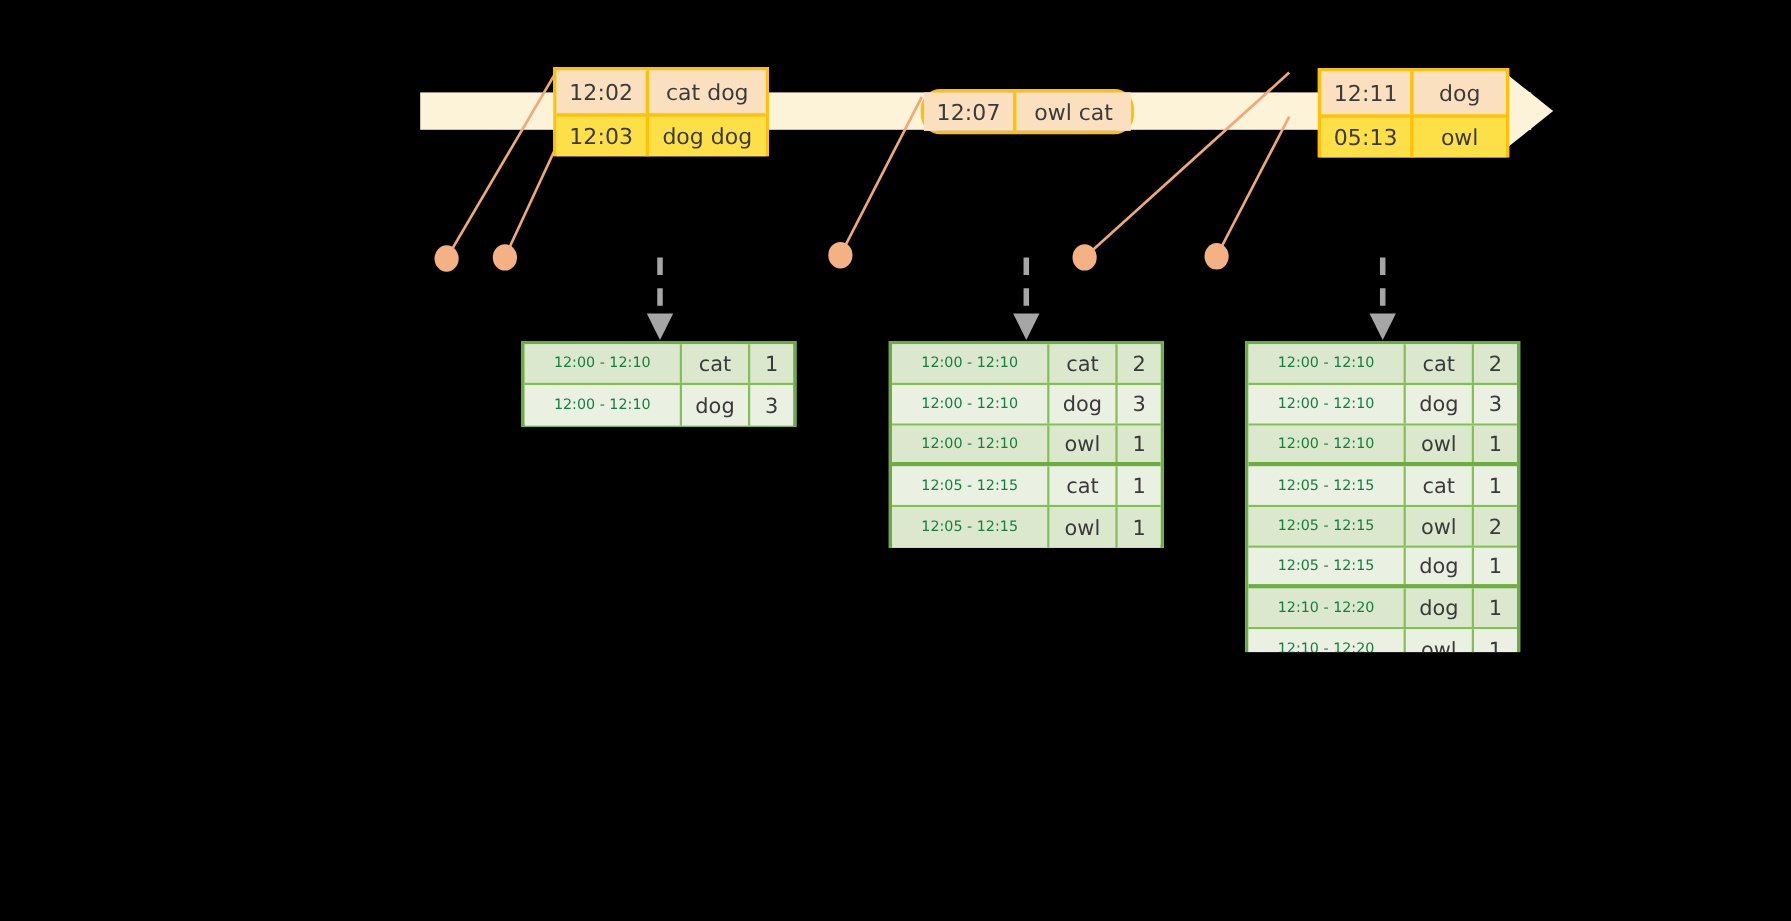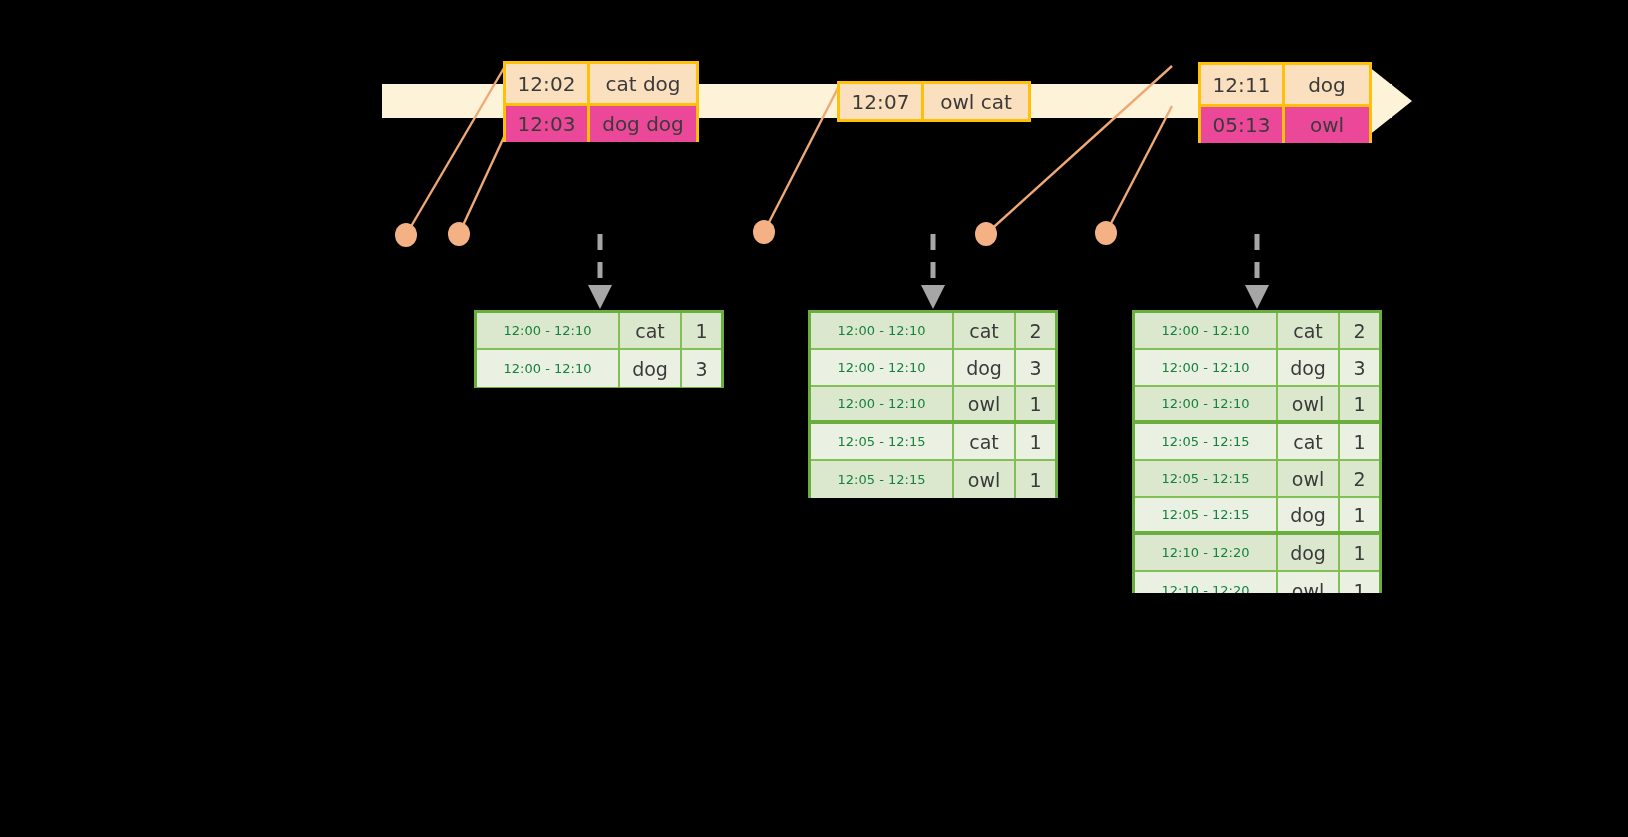--- a/index.html
+++ b/index.html
@@ -32,21 +32,21 @@
   }
   .event-row {
     display: flex;
     height: 39px;
     box-sizing: border-box;
   }
   .event-row + .event-row {
     border-top: 3px solid #FFC107;
   }
   .event-row.shade-dark { background: #FBE0C0; }
-  .event-row.shade-light { background: #ec4899; }
+  .event-row.shade-light { background: #fde047; }
   .ev-time {
     width: 84px;
     box-sizing: border-box;
     border-right: 3px solid #FFC107;
     display: flex;
     align-items: center;
     justify-content: center;
     font-size: 20px;
     color: #3a3a3a;
     letter-spacing: 0.1px;
@@ -150,21 +150,21 @@
     <div class="event-row shade-dark">
       <div class="ev-time">12:02</div>
       <div class="ev-payload">cat dog</div>
     </div>
     <div class="event-row shade-light">
       <div class="ev-time">12:03</div>
       <div class="ev-payload">dog dog</div>
     </div>
   </div>
 
-  <div class="event-box" style="left:837px; top:81px; width:194px; height:41px;">
+  <div class="event-box" style="left:837px; top:81px; width:194px; height:41px;border-radius:18px;">
     <div class="event-row shade-dark" style="height:35px;">
       <div class="ev-time">12:07</div>
       <div class="ev-payload">owl cat</div>
     </div>
   </div>
 
   <div class="event-box" style="left:1170px; top:62px; width:174px; height:81px;margin-left:28px;">
     <div class="event-row shade-dark">
       <div class="ev-time">12:11</div>
       <div class="ev-payload">dog</div>

